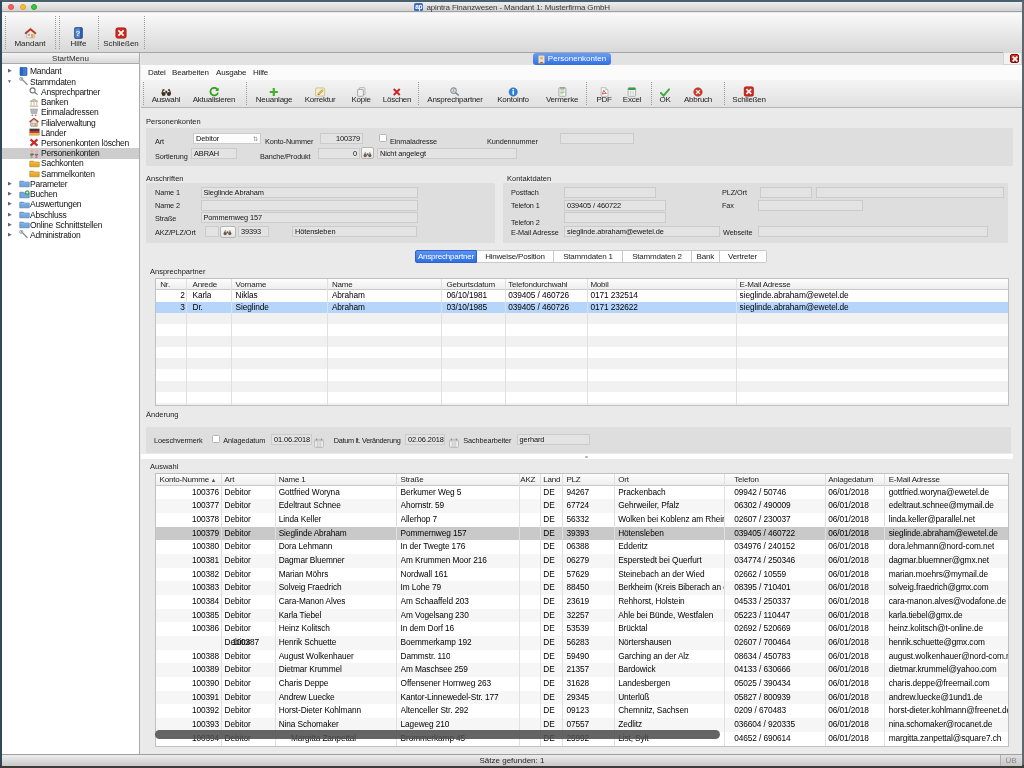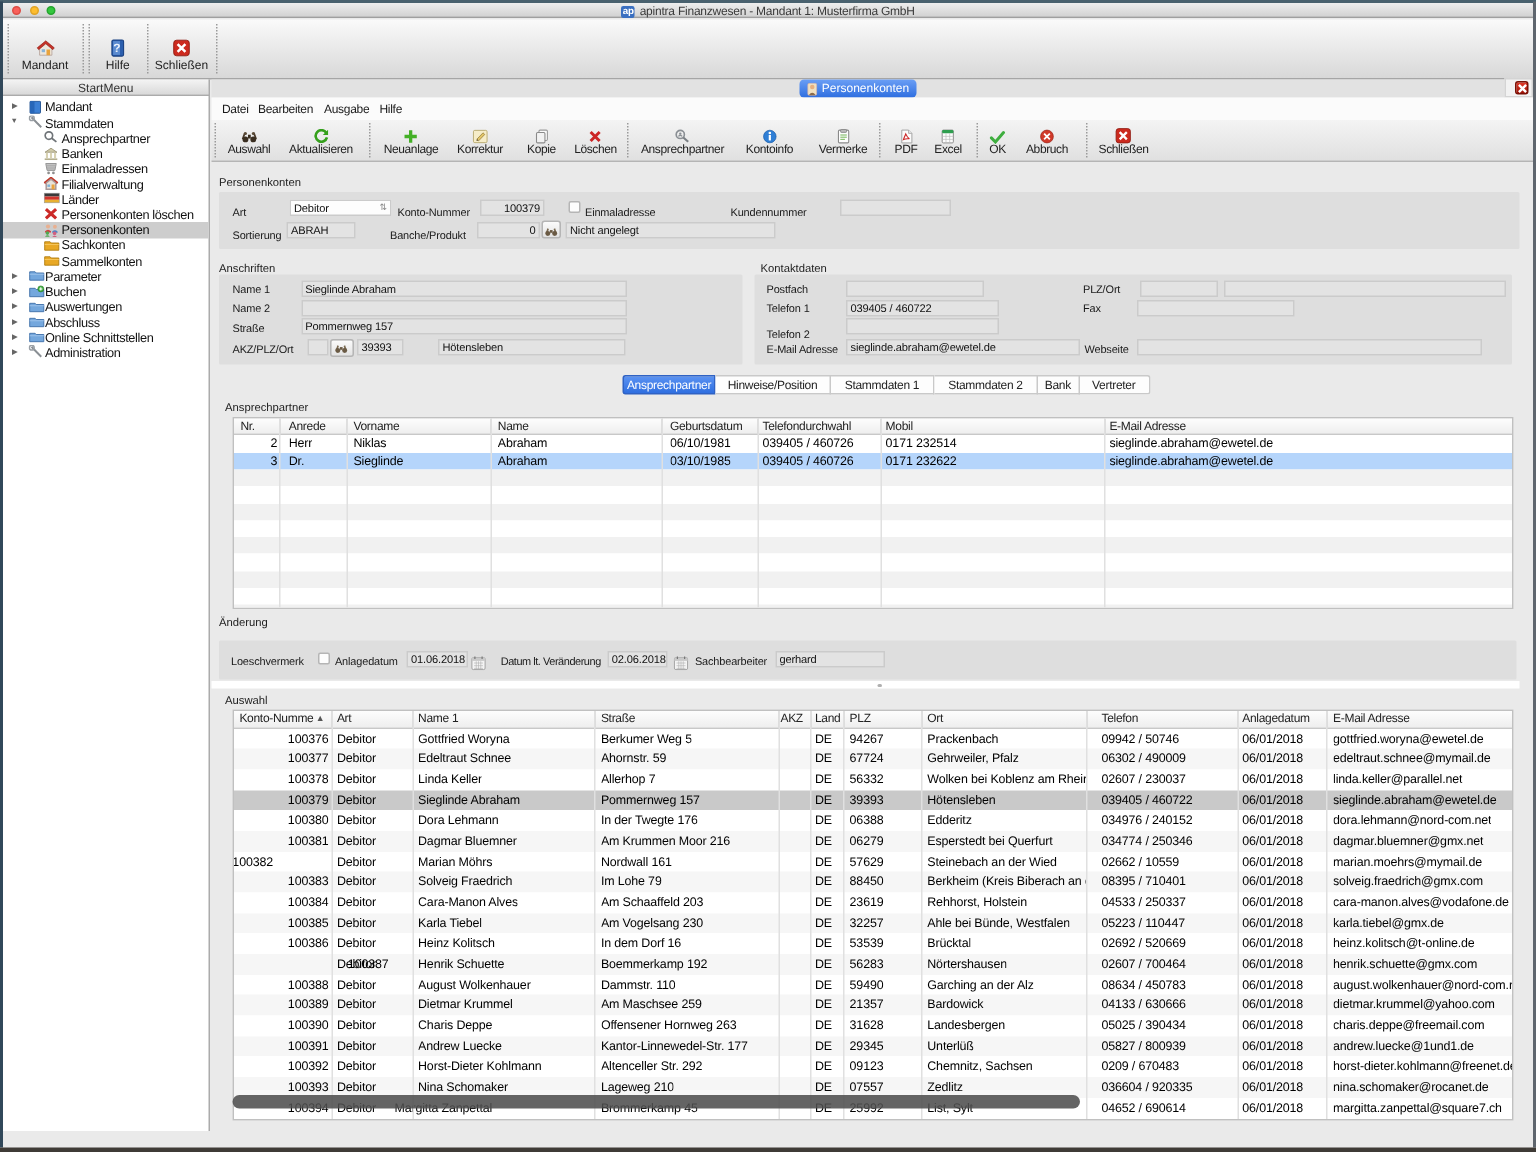--- a/index.html
+++ b/index.html
@@ -508,21 +508,21 @@
 <div class="vsep" style="left:29.8px"></div>
 <div class="vsep" style="left:74.6px"></div>
 <div class="vsep" style="left:170.9px"></div>
 <div class="vsep" style="left:285.4px"></div>
 <div class="vsep" style="left:348.5px"></div>
 <div class="vsep" style="left:430.5px"></div>
 <div class="vsep" style="left:580.0px"></div>
       </div>
 <div class="r" style="top:11.3px;height:11.3px;line-height:11.3px">
           <span class="c num" style="right:825.2px">2</span>
-          <span class="c" style="left:36.5px">Herr</span>
+          <span class="c" style="left:36.5px">Karla</span>
           <span class="c" style="left:79.6px">Niklas</span>
           <span class="c" style="left:175.9px">Abraham</span>
           <span class="c" style="left:290.6px">06/10/1981</span>
           <span class="c" style="left:352.3px">039405 / 460726</span>
           <span class="c" style="left:434.4px">0171 232514</span>
           <span class="c" style="left:583.6px">sieglinde.abraham@ewetel.de</span>
         </div>
 <div class="r bsel" style="top:22.6px;height:11.3px;line-height:11.3px">
           <span class="c num" style="right:825.2px">3</span>
           <span class="c" style="left:36.5px">Dr.</span>
@@ -669,21 +669,21 @@
           <span class="c" style="left:122.7px">Dagmar Bluemner</span>
           <span class="c" style="left:244.6px">Am Krummen Moor 216</span>
           <span class="c" style="left:387.3px">DE</span>
           <span class="c" style="left:410.4px">06279</span>
           <span class="c" style="left:462.2px;max-width:106px">Esperstedt bei Querfurt</span>
           <span class="c" style="left:578.3px">034774 / 250346</span>
           <span class="c" style="left:672.2px">06/01/2018</span>
           <span class="c" style="left:732.7px;max-width:120px">dagmar.bluemner@gmx.net</span>
         </div>
 <div class="r" style="top:93.68px">
-          <span class="c num" style="right:828px">100382</span>
+          <span class="c num" style="right:791.0px">100382</span>
           <span class="c" style="left:68.6px">Debitor</span>
           <span class="c" style="left:122.7px">Marian Möhrs</span>
           <span class="c" style="left:244.6px">Nordwall 161</span>
           <span class="c" style="left:387.3px">DE</span>
           <span class="c" style="left:410.4px">57629</span>
           <span class="c" style="left:462.2px;max-width:106px">Steinebach an der Wied</span>
           <span class="c" style="left:578.3px">02662 / 10559</span>
           <span class="c" style="left:672.2px">06/01/2018</span>
           <span class="c" style="left:732.7px;max-width:120px">marian.moehrs@mymail.de</span>
         </div>
@@ -815,21 +815,21 @@
           <span class="c" style="left:387.3px">DE</span>
           <span class="c" style="left:410.4px">07557</span>
           <span class="c" style="left:462.2px;max-width:106px">Zedlitz</span>
           <span class="c" style="left:578.3px">036604 / 920335</span>
           <span class="c" style="left:672.2px">06/01/2018</span>
           <span class="c" style="left:732.7px;max-width:120px">nina.schomaker@rocanet.de</span>
         </div>
 <div class="r" style="top:257.84px">
           <span class="c num" style="right:791.0px">100394</span>
           <span class="c" style="left:68.6px">Debitor</span>
-          <span class="c" style="left:107px">Margitta Zanpettal</span>
+          <span class="c" style="left:135px">Margitta Zanpettal</span>
           <span class="c" style="left:244.6px">Brommerkamp 45</span>
           <span class="c" style="left:387.3px">DE</span>
           <span class="c" style="left:410.4px">25992</span>
           <span class="c" style="left:462.2px;max-width:106px">List, Sylt</span>
           <span class="c" style="left:578.3px">04652 / 690614</span>
           <span class="c" style="left:672.2px">06/01/2018</span>
           <span class="c" style="left:732.7px;max-width:120px">margitta.zanpettal@square7.ch</span>
         </div>
       <div style="position:absolute;inset:0;pointer-events:none">
 <div class="vsep" style="left:64.7px"></div>
@@ -840,13 +840,14 @@
 <div class="vsep" style="left:405.5px"></div>
 <div class="vsep" style="left:458.3px"></div>
 <div class="vsep" style="left:567.7px"></div>
 <div class="vsep" style="left:668.5px"></div>
 <div class="vsep" style="left:728.0px"></div>
       </div>
     </div>
     <div id="hthumb" style="left:14px;top:621.5px;width:565px;height:9.7px"></div>
   </div>
 
+  <div id="statusbar">Sätze gefunden: 1<div id="ueb">ÜB</div></div>
 </div>
 
 </body></html>

